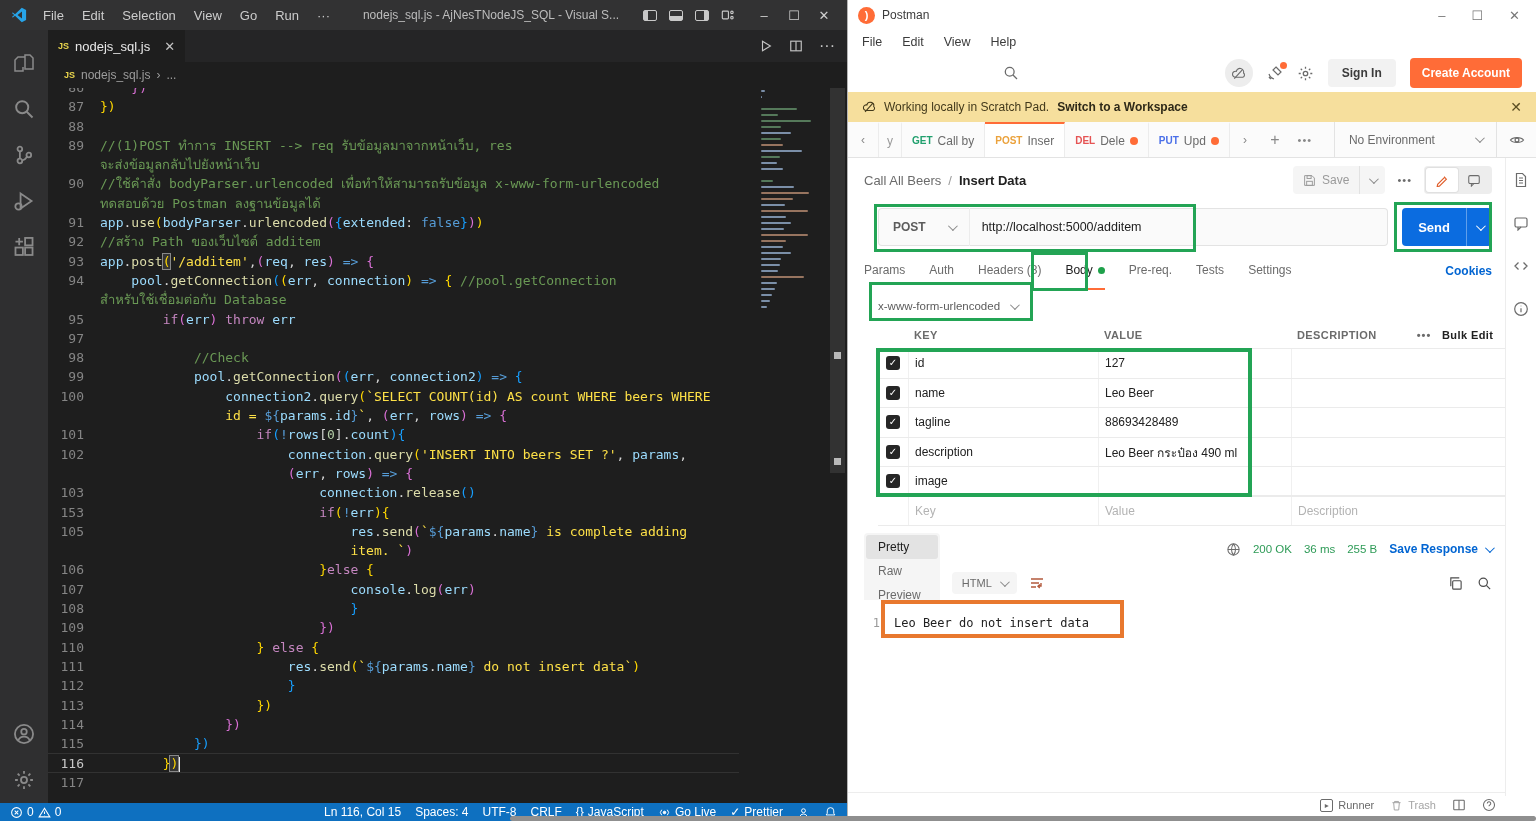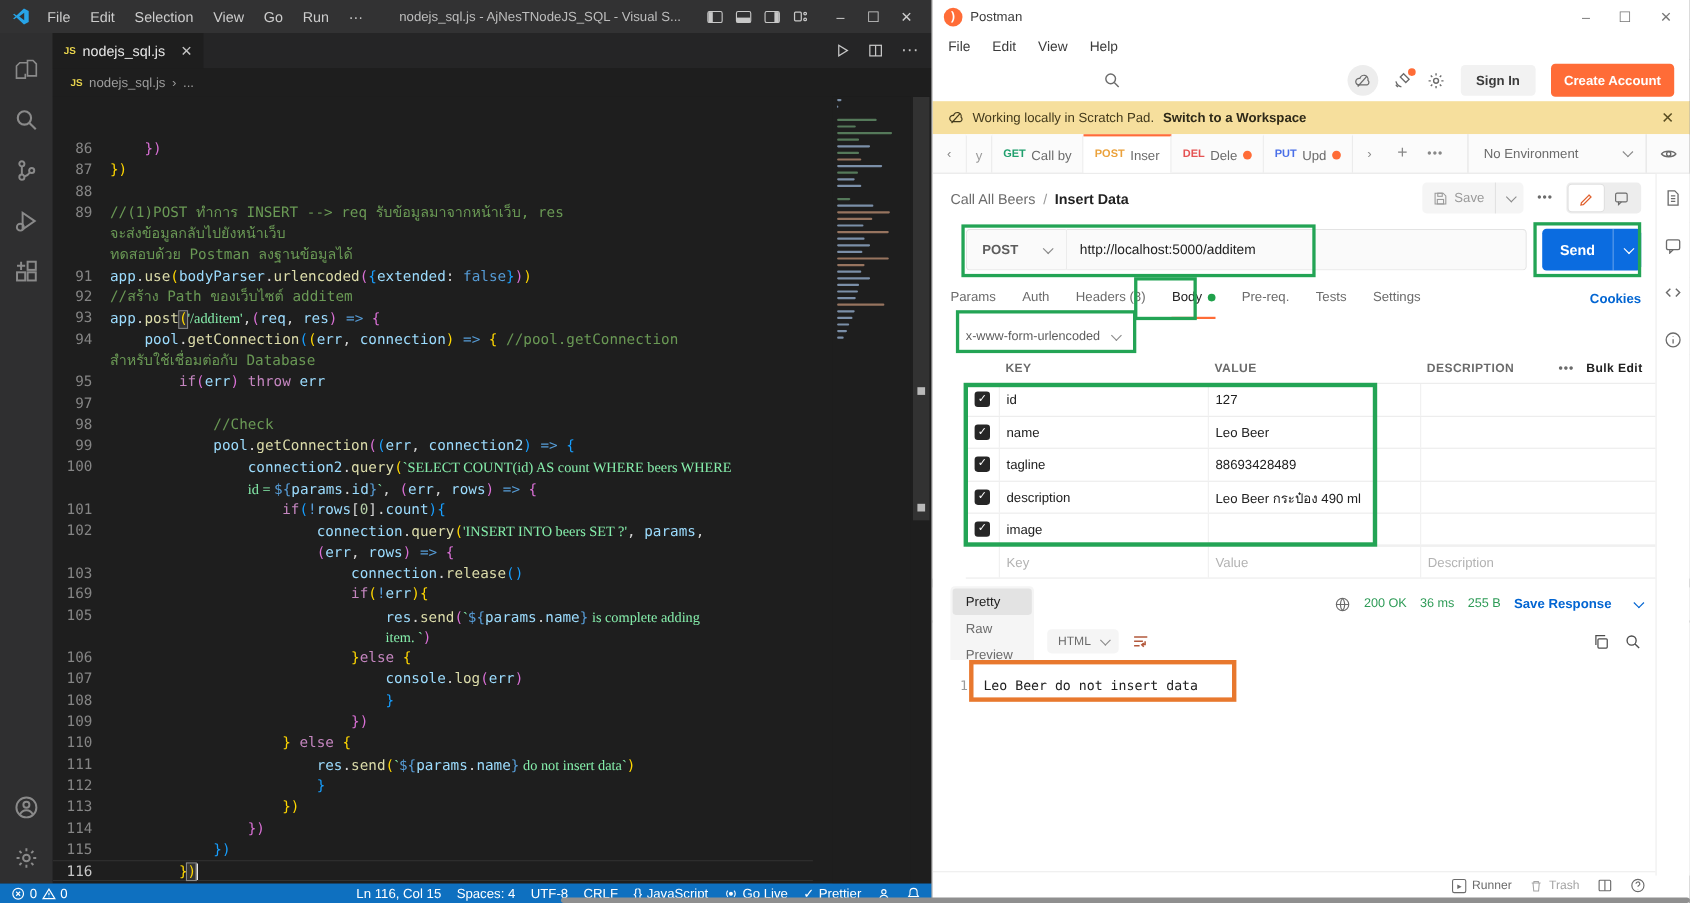--- a/index.html
+++ b/index.html
@@ -34,28 +34,28 @@
   .vs-tabs { height:32px; background:#252526; display:flex; align-items:center; }
   .vs-tab { height:32px; background:#1e1e1e; display:flex; align-items:center; gap:6px;
             padding:0 10px; color:#e8e8e8; font-size:13px; }
   .js-badge { color:#e8d44d; font-weight:bold; font-size:9px; }
   .vs-tab .close { color:#c5c5c5; margin-left:8px; font-size:13px; }
   .vs-tabactions { margin-left:auto; display:flex; gap:16px; padding-right:12px; color:#c5c5c5; }
   .vs-breadcrumb { height:26px; background:#1e1e1e; display:flex; align-items:center; gap:6px;
                    padding-left:16px; color:#9d9d9d; font-size:12px; }
   .vs-editor { flex:1; position:relative; overflow:hidden; background:#1e1e1e;
                font-family:"DejaVu Sans Mono", monospace; font-size:13px; }
-  #code-lines { position:absolute; top:-10px; left:0; right:108px;margin-top:48px; }
+  #code-lines { position:absolute; top:-10px; left:0; right:108px; }
   .code-line { display:flex; height:19.3px; line-height:19.3px; white-space:pre; }
   .code-line.cur { border-top:1px solid rgba(255,255,255,.09); border-bottom:1px solid rgba(255,255,255,.09); }
   .lnum { width:52px; text-align:right; padding-right:16px; color:#858585; flex:none; }
   .code-line.cur .lnum { color:#c6c6c6; }
   .ltext { white-space:pre; }
   .tc-w { color:#d4d4d4; } .tc-c { color:#6a9955; } .tc-v { color:#9cdcfe; }
-  .tc-f { color:#dcdcaa; } .tc-s { color:#86efac;font-family:Liberation Serif, serif; } .tc-k { color:#c586c0; }
+  .tc-f { color:#dcdcaa; } .tc-s { color:#fde047; } .tc-k { color:#c586c0; }
   .tc-b { color:#569cd6; } .tc-n { color:#b5cea8; }
   .tc-g1 { color:#ffd700; } .tc-g2 { color:#da70d6; } .tc-g3 { color:#179fff; }
   .tc-m { color:#ffd700; outline:1px solid #888; background:rgba(120,120,120,.25); }
   .cursor { display:inline-block; width:1.5px; height:15px; background:#e8e8e8; vertical-align:middle; }
   #minimap { position:absolute; top:0; right:19px; width:71px; bottom:0; background:#1e1e1e; padding-top:2px; }
   #minimap .mrow { height:2px; margin:0 0 4px 4px; border-radius:1px; }
   .vs-scrollbar { position:absolute; right:0; top:0; width:19px; bottom:0; }
   .vs-slider { position:absolute; top:0; left:2px; right:2px; height:385px; background:rgba(121,121,121,.22); }
   .vs-mark { position:absolute; right:6px; width:7px; height:7px; background:#b9b9b9; }
   .vs-status { height:18px; background:#0e70c0; display:flex; align-items:center;
@@ -155,21 +155,21 @@
   .kv-head .c-dots { width:36px; text-align:center; color:#6b6b6b; }
   .kv-head .c-bulk { width:66px; color:#212121; }
   .cb { width:14px; height:14px; border-radius:3px; background:#262626; color:#fff;
         font-size:10px; display:flex; align-items:center; justify-content:center; line-height:1; }
   .ph { color:#b3b3b3; }
   .pm-resphead { top:534px; height:30px; display:flex; align-items:center; padding:0 44px 0 16px;
                  font-size:12px; color:#212121; background:#fff; }
   .pm-resphead .bodylbl { display:flex; align-items:center; gap:8px; font-weight:bold; }
   .resp-right { margin-left:auto; display:flex; align-items:center; gap:12px; }
   .stat { color:#2e9b57; font-size:11.5px; }
-  .saveresp { color:#0265d2; font-weight:bold; display:flex; gap:20px; align-items:center; }
+  .saveresp { color:#0265d2; font-weight:bold; display:flex; gap:7px; align-items:center; }
   .saveresp .chev { border-color:#0265d2; }
   .pm-resptools { top:566px; height:34px; display:flex; align-items:center; gap:4px;
                   padding:0 44px 0 16px; font-size:12px; color:#6b6b6b; background:#fff; }
   .seg { display:flex; background:#f5f5f5; border-radius:4px; padding:2px; margin-right:8px;flex-direction:column; }
   .seg .sv { padding:5px 12px; border-radius:3px; }
   .seg .sv.on { background:#e3e3e3; color:#212121; }
   .fmt-dd { background:#f5f5f5; border-radius:4px; padding:5px 10px; display:flex;
             gap:8px; align-items:center; font-size:11px; margin-right:8px; }
   .wrapic { color:#b3593c; }
   .resptools-right { margin-left:auto; display:flex; gap:14px; color:#4c4c4c; }
@@ -313,37 +313,38 @@
         <span>›</span>
         <span>...</span>
       </div>
       <div class="vs-editor">
         <div id="code-lines">
             <div class="code-line"><span class="lnum">86</span><span class="ltext"><span class="tc-g2">    })</span></span></div>
             <div class="code-line"><span class="lnum">87</span><span class="ltext"><span class="tc-g1">})</span></span></div>
             <div class="code-line"><span class="lnum">88</span><span class="ltext"></span></div>
             <div class="code-line"><span class="lnum">89</span><span class="ltext"><span class="tc-c">//(1)POST ทำการ INSERT --&gt; req รับข้อมูลมาจากหน้าเว็บ, res</span></span></div>
             <div class="code-line"><span class="lnum"></span><span class="ltext"><span class="tc-c">จะส่งข้อมูลกลับไปยังหน้าเว็บ</span></span></div>
+            <div class="code-line"><span class="lnum">90</span><span class="ltext"><span class="tc-c">//ใช้คำสั่ง bodyParser.urlencoded เพื่อทำให้สามารถรับข้อมูล x-www-form-urlencoded</span></span></div>
             <div class="code-line"><span class="lnum"></span><span class="ltext"><span class="tc-c">ทดสอบด้วย Postman ลงฐานข้อมูลได้</span></span></div>
             <div class="code-line"><span class="lnum">91</span><span class="ltext"><span class="tc-v">app</span><span class="tc-w">.</span><span class="tc-f">use</span><span class="tc-g1">(</span><span class="tc-v">bodyParser</span><span class="tc-w">.</span><span class="tc-f">urlencoded</span><span class="tc-g2">(</span><span class="tc-g3">{</span><span class="tc-v">extended</span><span class="tc-w">: </span><span class="tc-b">false</span><span class="tc-g3">}</span><span class="tc-g2">)</span><span class="tc-g1">)</span></span></div>
             <div class="code-line"><span class="lnum">92</span><span class="ltext"><span class="tc-c">//สร้าง Path ของเว็บไซต์ additem</span></span></div>
             <div class="code-line"><span class="lnum">93</span><span class="ltext"><span class="tc-v">app</span><span class="tc-w">.</span><span class="tc-f">post</span><span class="tc-m">(</span><span class="tc-s">'/additem'</span><span class="tc-w">,</span><span class="tc-g2">(</span><span class="tc-v">req</span><span class="tc-w">, </span><span class="tc-v">res</span><span class="tc-g2">)</span><span class="tc-b"> =&gt; </span><span class="tc-g2">{</span></span></div>
             <div class="code-line"><span class="lnum">94</span><span class="ltext"><span class="tc-w">    </span><span class="tc-v">pool</span><span class="tc-w">.</span><span class="tc-f">getConnection</span><span class="tc-g3">(</span><span class="tc-g1">(</span><span class="tc-v">err</span><span class="tc-w">, </span><span class="tc-v">connection</span><span class="tc-g1">)</span><span class="tc-b"> =&gt; </span><span class="tc-g1">{</span><span class="tc-c"> //pool.getConnection</span></span></div>
             <div class="code-line"><span class="lnum"></span><span class="ltext"><span class="tc-c">สำหรับใช้เชื่อมต่อกับ Database</span></span></div>
             <div class="code-line"><span class="lnum">95</span><span class="ltext"><span class="tc-w">        </span><span class="tc-k">if</span><span class="tc-g2">(</span><span class="tc-v">err</span><span class="tc-g2">)</span><span class="tc-k"> throw</span><span class="tc-v"> err</span></span></div>
             <div class="code-line"><span class="lnum">97</span><span class="ltext"></span></div>
             <div class="code-line"><span class="lnum">98</span><span class="ltext"><span class="tc-w">            </span><span class="tc-c">//Check</span></span></div>
             <div class="code-line"><span class="lnum">99</span><span class="ltext"><span class="tc-w">            </span><span class="tc-v">pool</span><span class="tc-w">.</span><span class="tc-f">getConnection</span><span class="tc-g2">(</span><span class="tc-g3">(</span><span class="tc-v">err</span><span class="tc-w">, </span><span class="tc-v">connection2</span><span class="tc-g3">)</span><span class="tc-b"> =&gt; </span><span class="tc-g3">{</span></span></div>
             <div class="code-line"><span class="lnum">100</span><span class="ltext"><span class="tc-w">                </span><span class="tc-v">connection2</span><span class="tc-w">.</span><span class="tc-f">query</span><span class="tc-g1">(</span><span class="tc-s">`SELECT COUNT(id) AS count WHERE beers WHERE</span></span></div>
             <div class="code-line"><span class="lnum"></span><span class="ltext"><span class="tc-w">                </span><span class="tc-s">id = </span><span class="tc-b">${</span><span class="tc-v">params</span><span class="tc-w">.</span><span class="tc-v">id</span><span class="tc-b">}</span><span class="tc-s">`</span><span class="tc-w">, </span><span class="tc-g2">(</span><span class="tc-v">err</span><span class="tc-w">, </span><span class="tc-v">rows</span><span class="tc-g2">)</span><span class="tc-b"> =&gt; </span><span class="tc-g2">{</span></span></div>
             <div class="code-line"><span class="lnum">101</span><span class="ltext"><span class="tc-w">                    </span><span class="tc-k">if</span><span class="tc-g3">(</span><span class="tc-b">!</span><span class="tc-v">rows</span><span class="tc-w">[</span><span class="tc-n">0</span><span class="tc-w">]</span><span class="tc-w">.</span><span class="tc-v">count</span><span class="tc-g3">)</span><span class="tc-g3">{</span></span></div>
             <div class="code-line"><span class="lnum">102</span><span class="ltext"><span class="tc-w">                        </span><span class="tc-v">connection</span><span class="tc-w">.</span><span class="tc-f">query</span><span class="tc-g1">(</span><span class="tc-s">'INSERT INTO beers SET ?'</span><span class="tc-w">, </span><span class="tc-v">params</span><span class="tc-w">,</span></span></div>
             <div class="code-line"><span class="lnum"></span><span class="ltext"><span class="tc-w">                        </span><span class="tc-g2">(</span><span class="tc-v">err</span><span class="tc-w">, </span><span class="tc-v">rows</span><span class="tc-g2">)</span><span class="tc-b"> =&gt; </span><span class="tc-g2">{</span></span></div>
             <div class="code-line"><span class="lnum">103</span><span class="ltext"><span class="tc-w">                            </span><span class="tc-v">connection</span><span class="tc-w">.</span><span class="tc-f">release</span><span class="tc-g3">()</span></span></div>
-            <div class="code-line"><span class="lnum">169</span><span class="ltext"><span class="tc-w">                            </span><span class="tc-k">if</span><span class="tc-g1">(</span><span class="tc-b">!</span><span class="tc-v">err</span><span class="tc-g1">)</span><span class="tc-g1">{</span></span></div>
+            <div class="code-line"><span class="lnum">153</span><span class="ltext"><span class="tc-w">                            </span><span class="tc-k">if</span><span class="tc-g1">(</span><span class="tc-b">!</span><span class="tc-v">err</span><span class="tc-g1">)</span><span class="tc-g1">{</span></span></div>
             <div class="code-line"><span class="lnum">105</span><span class="ltext"><span class="tc-w">                                </span><span class="tc-v">res</span><span class="tc-w">.</span><span class="tc-f">send</span><span class="tc-g2">(</span><span class="tc-s">`</span><span class="tc-b">${</span><span class="tc-v">params</span><span class="tc-w">.</span><span class="tc-v">name</span><span class="tc-b">}</span><span class="tc-s"> is complete adding</span></span></div>
             <div class="code-line"><span class="lnum"></span><span class="ltext"><span class="tc-w">                                </span><span class="tc-s">item. `</span><span class="tc-g2">)</span></span></div>
             <div class="code-line"><span class="lnum">106</span><span class="ltext"><span class="tc-w">                            </span><span class="tc-g1">}</span><span class="tc-k">else</span><span class="tc-g1"> {</span></span></div>
             <div class="code-line"><span class="lnum">107</span><span class="ltext"><span class="tc-w">                                </span><span class="tc-v">console</span><span class="tc-w">.</span><span class="tc-f">log</span><span class="tc-g2">(</span><span class="tc-v">err</span><span class="tc-g2">)</span></span></div>
             <div class="code-line"><span class="lnum">108</span><span class="ltext"><span class="tc-w">                                </span><span class="tc-g3">}</span></span></div>
             <div class="code-line"><span class="lnum">109</span><span class="ltext"><span class="tc-w">                            </span><span class="tc-g2">})</span></span></div>
             <div class="code-line"><span class="lnum">110</span><span class="ltext"><span class="tc-w">                    </span><span class="tc-g1">}</span><span class="tc-k"> else</span><span class="tc-g1"> {</span></span></div>
             <div class="code-line"><span class="lnum">111</span><span class="ltext"><span class="tc-w">                        </span><span class="tc-v">res</span><span class="tc-w">.</span><span class="tc-f">send</span><span class="tc-g1">(</span><span class="tc-s">`</span><span class="tc-b">${</span><span class="tc-v">params</span><span class="tc-w">.</span><span class="tc-v">name</span><span class="tc-b">}</span><span class="tc-s"> do not insert data`</span><span class="tc-g1">)</span></span></div>
             <div class="code-line"><span class="lnum">112</span><span class="ltext"><span class="tc-w">                        </span><span class="tc-g3">}</span></span></div>
             <div class="code-line"><span class="lnum">113</span><span class="ltext"><span class="tc-w">                    </span><span class="tc-g1">})</span></span></div>

